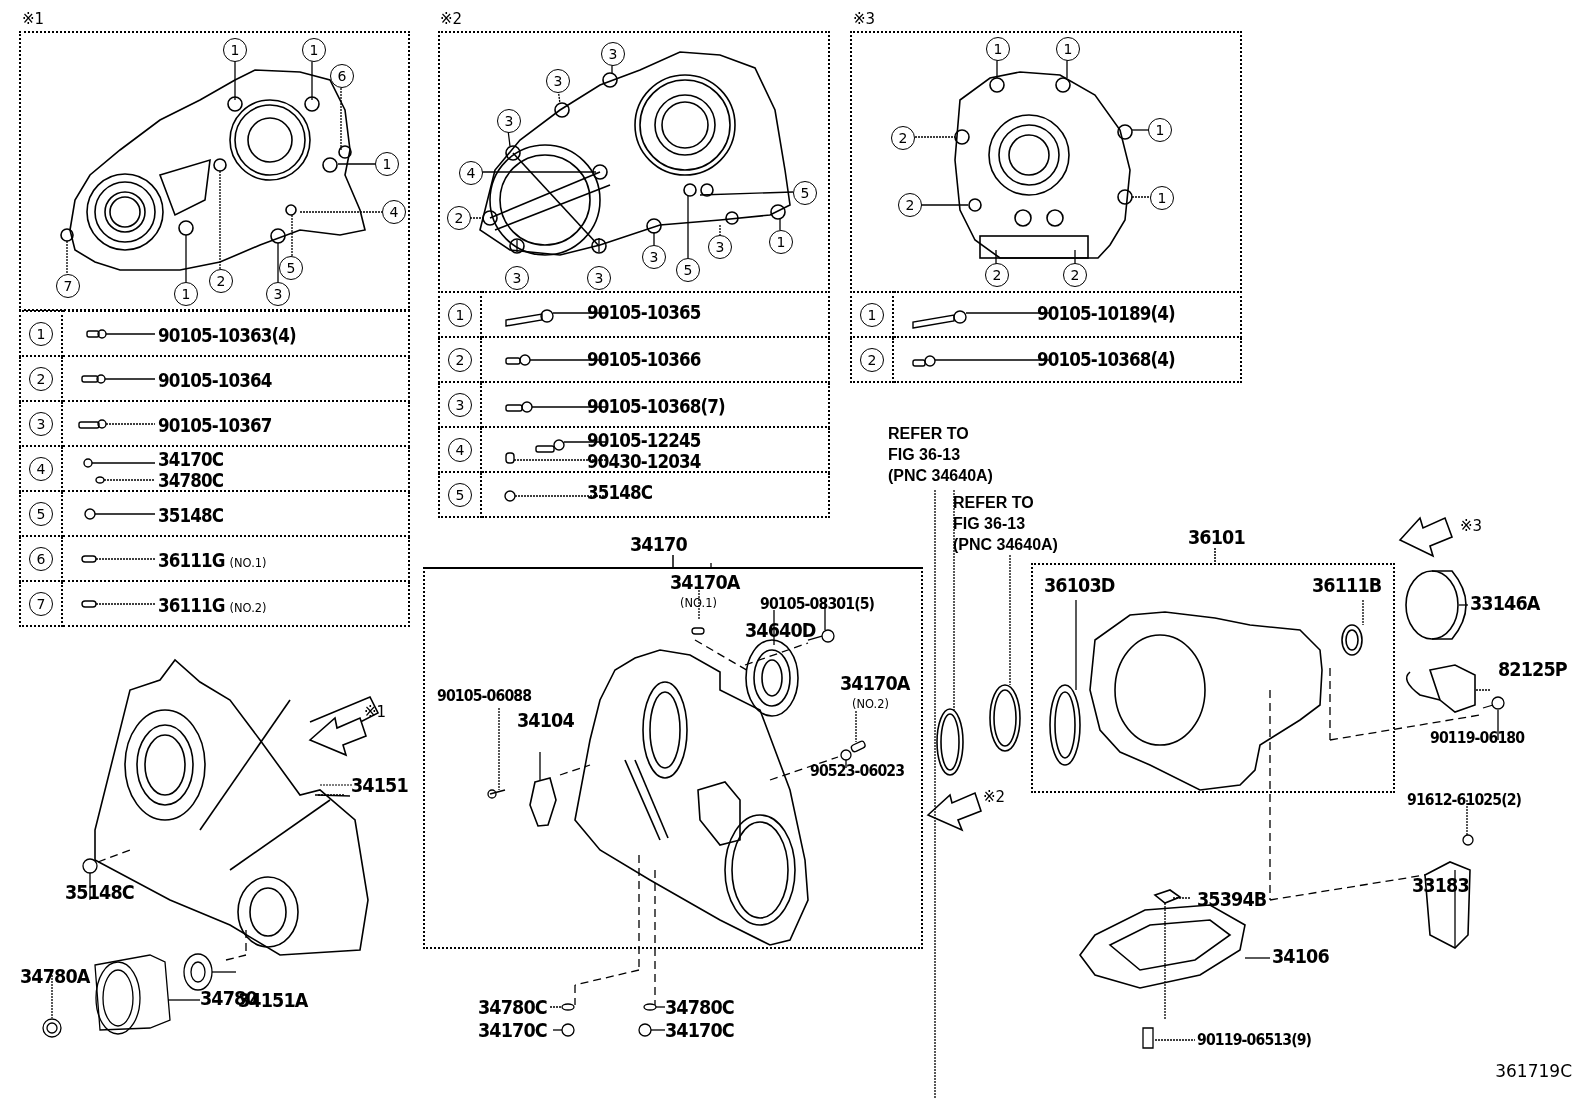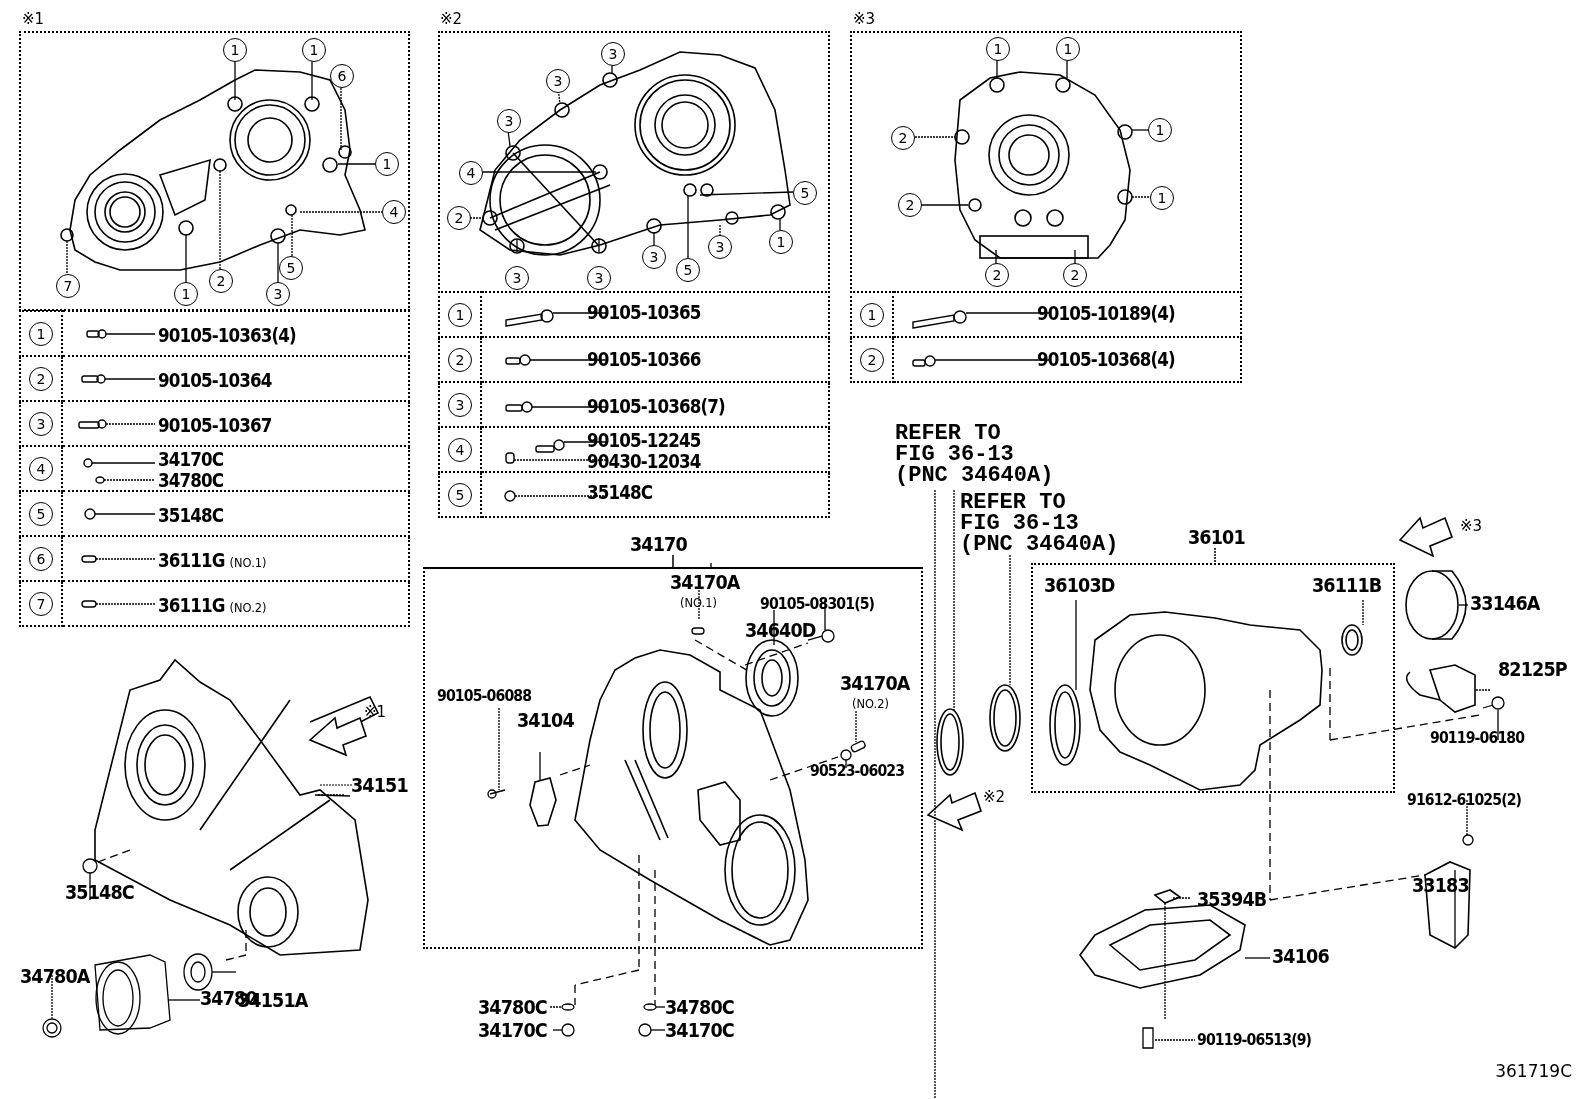--- a/index.html
+++ b/index.html
@@ -1,21 +1,21 @@
 <!DOCTYPE html>
 <html><head>
 <meta charset="utf-8">
 <style>
   html, body { margin:0; padding:0; background:#fff; }
   body { width:1592px; height:1099px; position:relative; overflow:hidden;
          font-family:"DejaVu Sans Condensed","DejaVu Sans", sans-serif; color:#000; }
   .lbl { position:absolute; font-family:"DejaVu Sans", sans-serif; font-weight:bold;
          font-size:20px; letter-spacing:-1px; white-space:nowrap; transform:scaleX(0.88); transform-origin:left top; line-height:1; }
   .small { font-size:13px; font-weight:normal; letter-spacing:0; }
-  .ref { position:absolute; font-family:Liberation Mono, monospace; font-weight:bold; font-size:22px; line-height:21px; white-space:pre;margin-left:7px; }
+  .ref { position:absolute; font-family:Liberation Sans, sans-serif; font-weight:bold; font-size:16px; line-height:21px; white-space:pre; }
   .mark { position:absolute; font-size:15px; font-family:"DejaVu Sans", sans-serif; }
   .box { position:absolute; border:2px dotted #000; box-sizing:border-box; }
   .table { position:absolute; border-collapse:collapse; }
   .table td { border:2px dotted #000; height:43px; padding:0; vertical-align:middle; }
   .table td.num { width:40px; text-align:center; }
   .circ { display:inline-block; width:22px; height:22px; border:1.6px solid #000; border-radius:50%;
           font-size:14px; line-height:22px; text-align:center; font-family:"DejaVu Sans", sans-serif; background:#fff; }
   .cell { position:relative; height:43px; }
   .pn { position:absolute; font-family:"DejaVu Sans", sans-serif; font-weight:bold; font-size:19px; letter-spacing:-1px; transform:scaleX(0.88); transform-origin:left center; white-space:nowrap; }
   .pn .q { font-size:13px; font-weight:normal; letter-spacing:0; }

